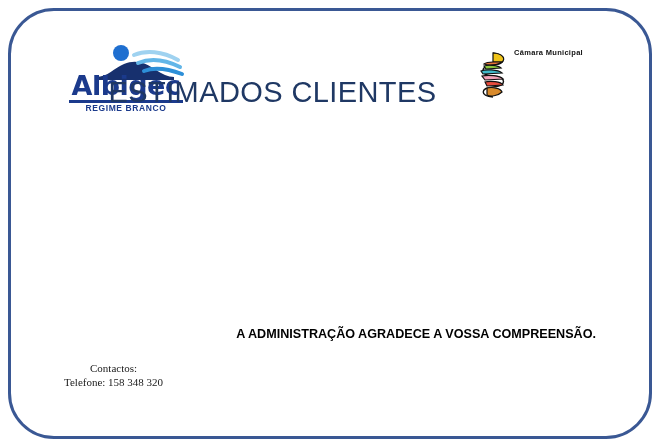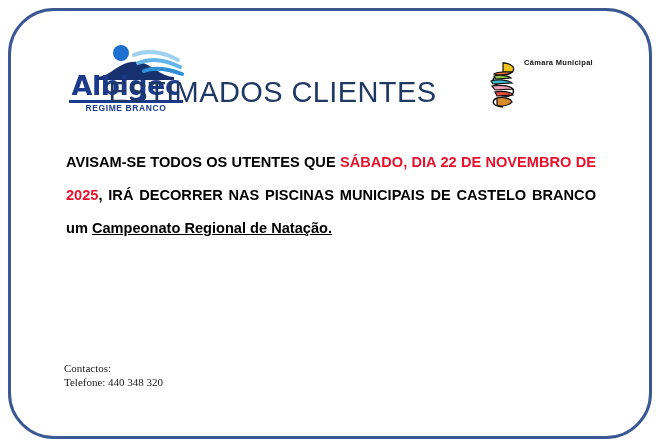--- a/index.html
+++ b/index.html
@@ -89,25 +89,24 @@
     font-family: "Liberation Sans", sans-serif;
     font-weight: bold;
     font-size: 8.5px;
     letter-spacing: 0.6px;
     color: #1b3a8c;
   }
 
   
   .camara {
     position: absolute;
-    left: 486px;
+    left: 476px;
     top: 8px;
     width: 116px;
     height: 58px;
-    margin-top: 10px;
   }
   .camara .mark {
     position: absolute;
     left: 0px;
     top: 4px;
     width: 34px;
     height: 50px;
   }
   .camara .cm-small {
     position: absolute;
@@ -188,20 +187,21 @@
 
   
   .contacts {
     position: absolute;
     left: 64px;
     top: 362px;
     font-family: "Liberation Serif", serif;
     font-size: 11px;
     color: #1a1a1a;
     line-height: 13.5px;
+    text-align: center;
   }
   .contacts .mail-link {
     color: #4472c4;
     text-decoration: underline;
   }
 </style>
 </head>
 <body>
 
 <div class="poster">
@@ -240,23 +240,23 @@
           <path d="M11 38 C16 36.8 25 38 26 42 C22 46 14 47 11 45 Z" fill="#d98a2b" stroke="#111111" stroke-width="1.2"></path>
         </svg>
       </div>
       <div class="cm-small">Câmara Municipal</div>
     </div>
   </div>
 
   <div class="title">ESTIMADOS CLIENTES</div>
 
   <div class="body-block">
-    <p class="para p1 last-line-left"><span>AVISAM-SE TODOS OS UTENTES QUE </span><span class="red">SÁBADO, DIA 22 DE NOVEMBRO DE 2025</span><span>, IRÁ DECORRER NAS PISCINAS MUNICIPAIS DE CASTELO BRANCO um </span><span class="uline">Campeonato Regional de Natação.</span></p>
 
   </div>
 
+  <div class="admin">A ADMINISTRAÇÃO AGRADECE A VOSSA COMPREENSÃO.</div>
 
   <div class="contacts">
     <div>Contactos:</div>
-    <div>Telefone: 440 348 320</div>
+    <div>Telefone: 158 348 320</div>
   </div>
 
 </div>
 
 </body></html>

